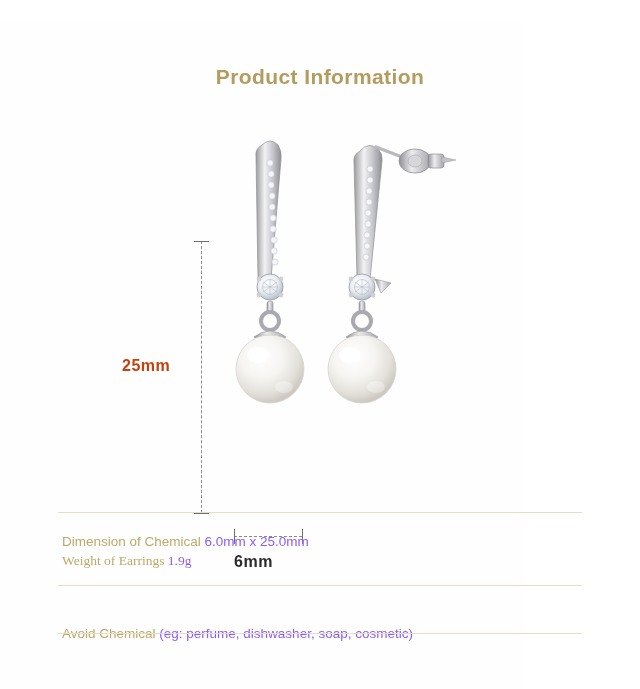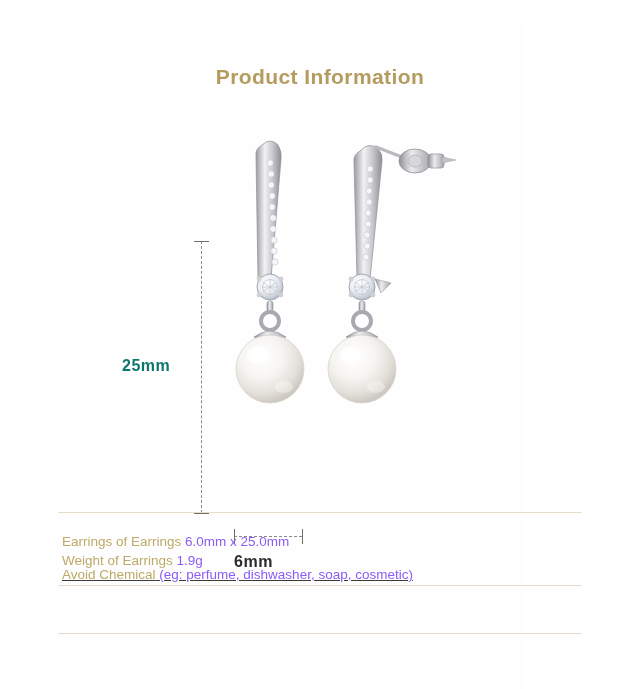--- a/index.html
+++ b/index.html
@@ -58,21 +58,21 @@
     border-top: 1px solid #6f6f6f;
   }
   .v-cap.top { top: 120px; }
   .v-cap.bottom { top: 392px; }
   .v-label {
     position: absolute;
     left: 122px;
     top: 236px;
     font-size: 16px;
     font-weight: bold;
-    color: #0f766e;
+    color: #c2410c;
     letter-spacing: 0.5px;
   }
   
   .h-line {
     position: absolute;
     left: 234px;
     top: 415px;
     width: 68px;
     height: 0;
     border-top: 1px dashed #8a8a8a;
@@ -123,22 +123,22 @@
     color: #3a3a3a;
     white-space: nowrap;
   }
   .spec-row .key {
     color: #bda968;
   }
   .spec-row .val {
     color: #8b5cf6;
   }
   .spec-row.r1 { top: 513px; }
-  .spec-row.r2 { top: 532px; }
-  .spec-row.r3 { top: 546px; text-decoration: underline; }
+  .spec-row.r2 { top: 532px; font-family: Liberation Serif, serif; }
+  .spec-row.r3 { top: 605px; }
 </style>
 </head>
 <body>
 
 <div class="page">
 
   <div class="title">Product Information</div>
 
   <div class="product-area">
 
@@ -258,21 +258,21 @@
 
     <div class="h-line"></div>
     <div class="h-cap left"></div>
     <div class="h-cap right"></div>
     <div class="h-label">6mm</div>
   </div>
 
   <div class="divider d1"></div>
 
   <div class="spec-row r1">
-    <span class="key">Earrings of Earrings</span>
+    <span class="key">Dimension of Chemical</span>
     <span class="val">6.0mm x 25.0mm</span>
   </div>
 
   <div class="spec-row r2">
     <span class="key">Weight of Earrings</span>
     <span class="val">1.9g</span>
   </div>
 
   <div class="divider d2"></div>
 

